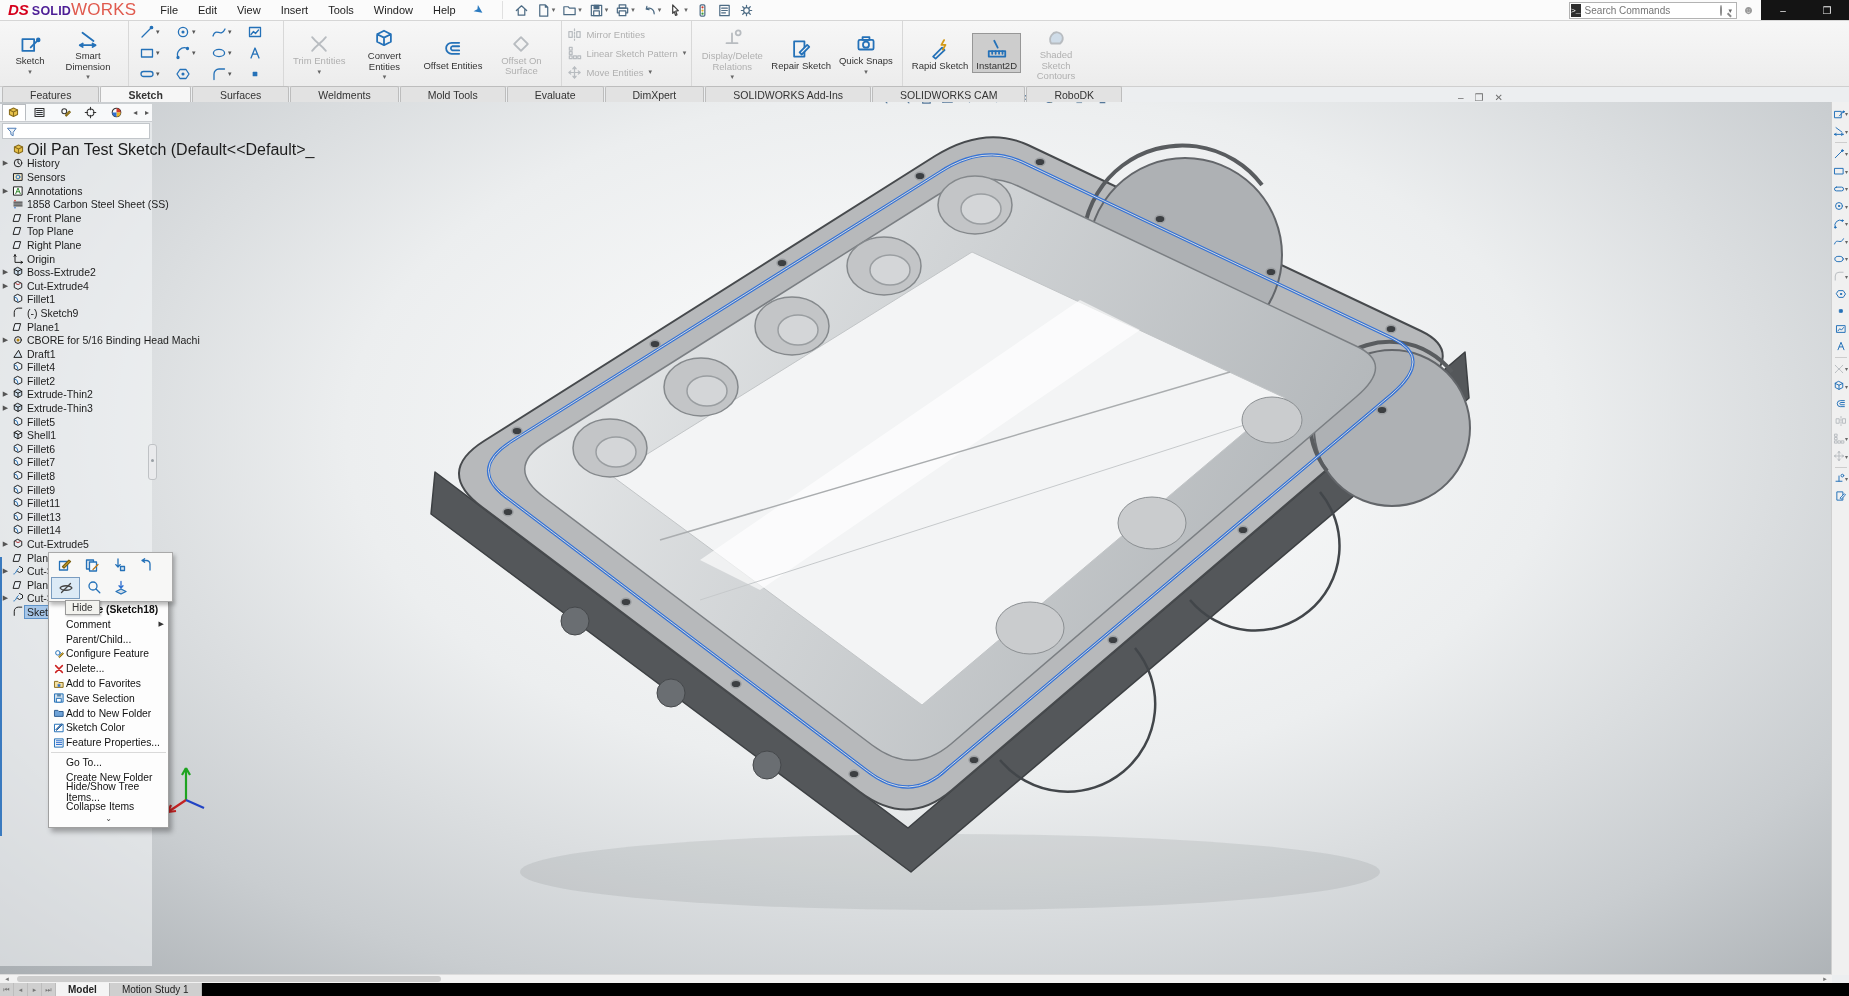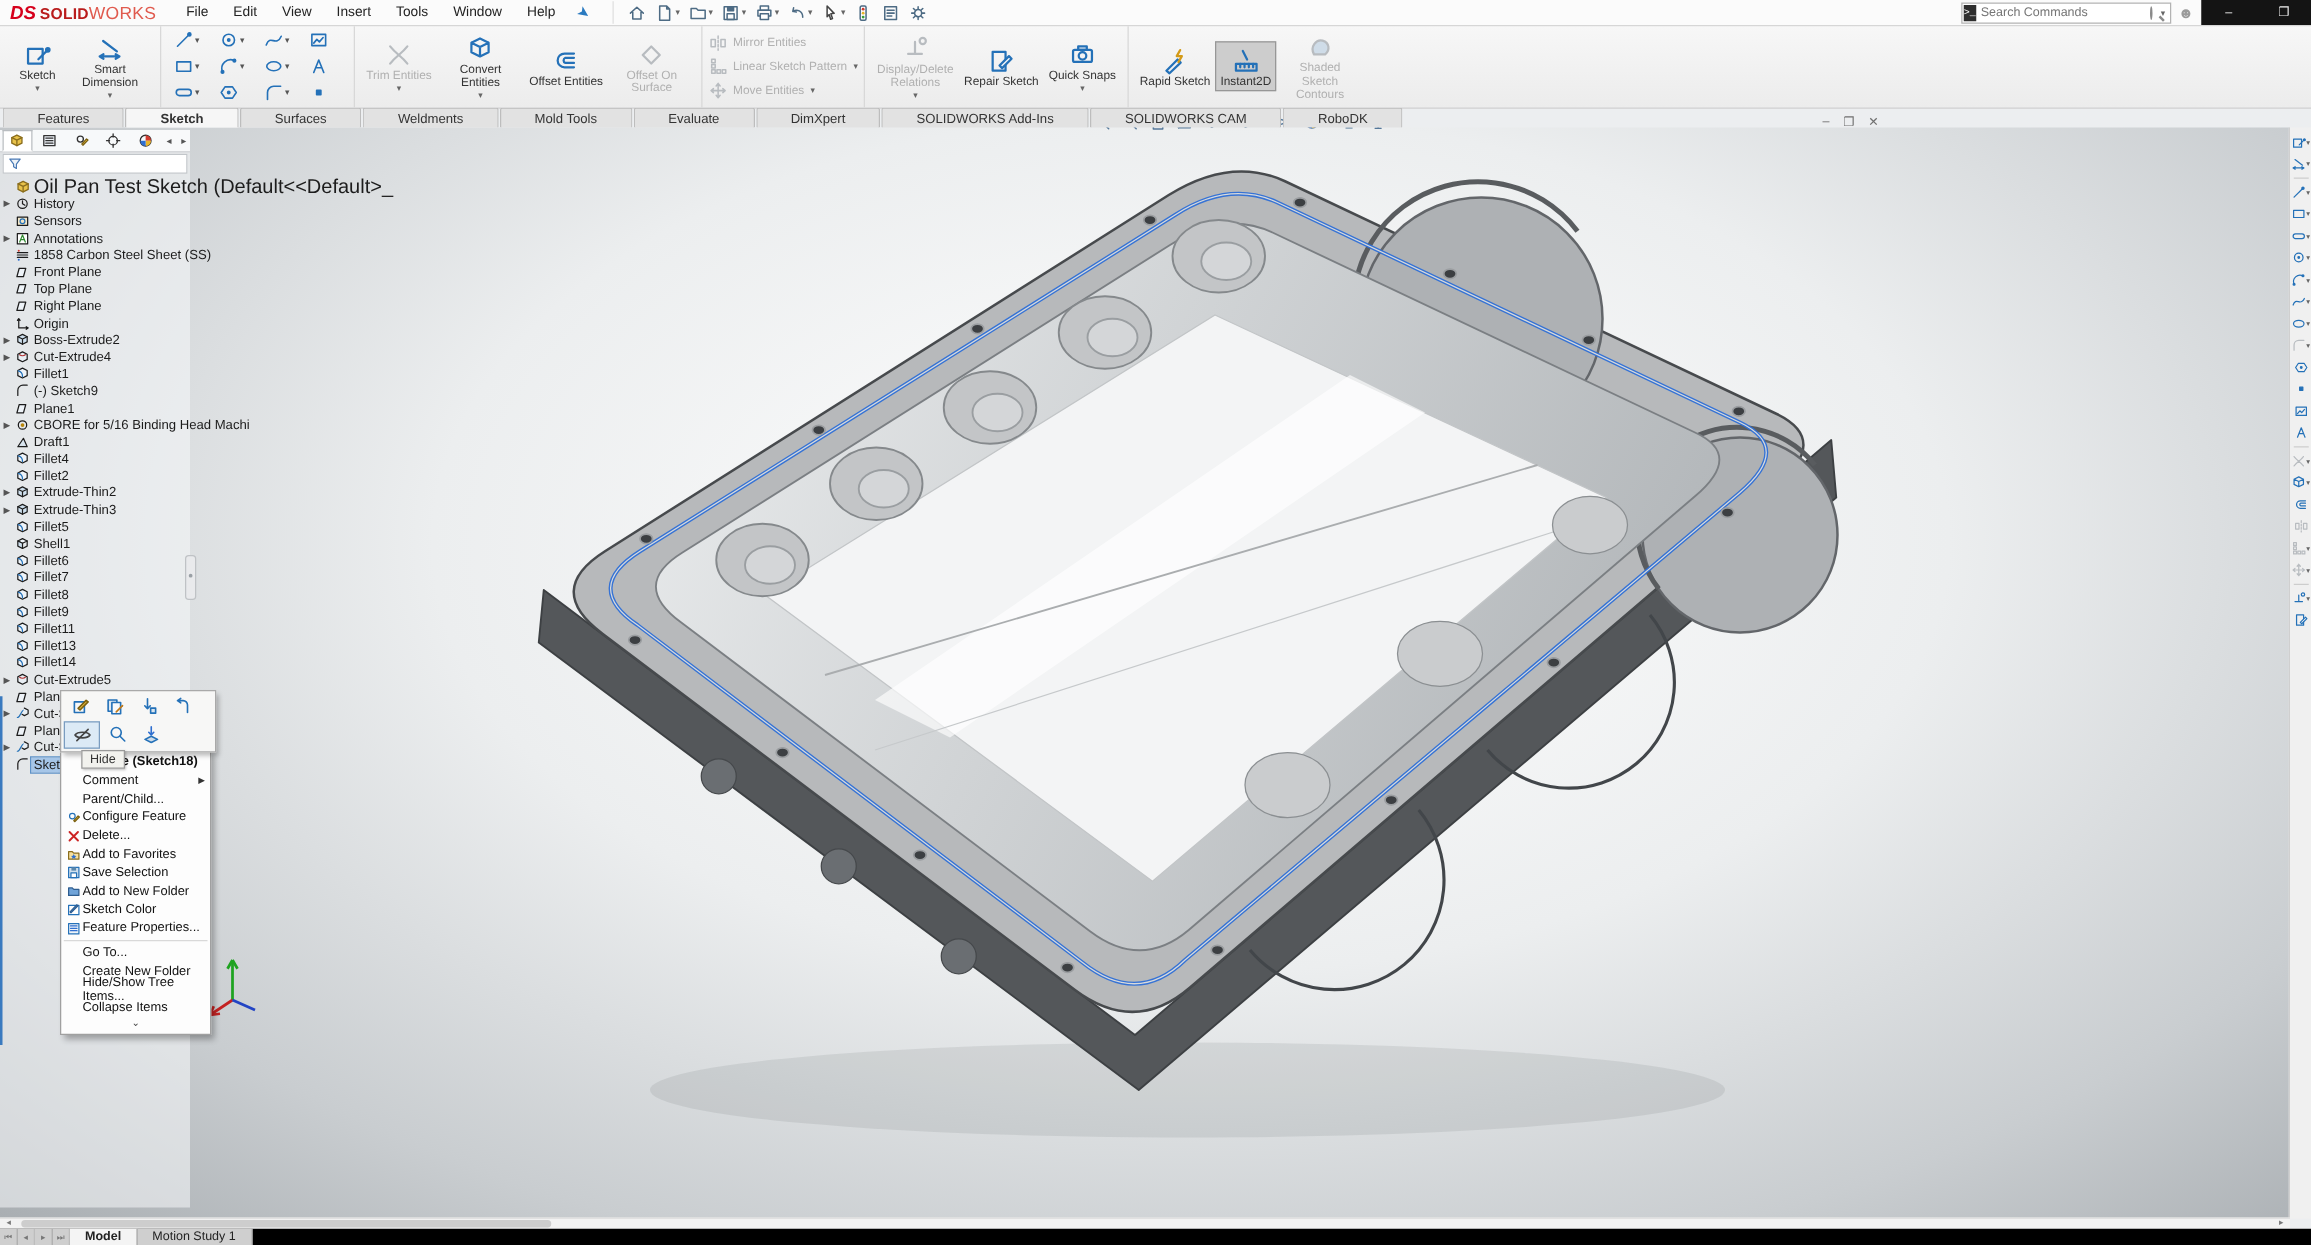--- a/index.html
+++ b/index.html
@@ -4,22 +4,22 @@
 <style>
   html,body{margin:0;padding:0}
   body{width:1849px;height:996px;overflow:hidden;position:relative;
        font-family:"Liberation Sans",sans-serif;font-size:11px;color:#333;background:#eceef0;}
   .ic{fill:none;stroke:currentColor;stroke-width:1.3;stroke-linecap:round;stroke-linejoin:round;display:inline-block;vertical-align:middle}
 
   
   .titlebar{position:absolute;top:0;left:0;right:0;height:20px;background:#fbfbfb;border-bottom:1px solid #d6d6d6;display:flex;align-items:center;z-index:80}
   .logo{display:flex;align-items:baseline;padding:0 14px 0 8px;cursor:default}
   .logo-mark{color:#d6001c;font-weight:bold;font-style:italic;font-size:15px;margin-right:3px}
-  .logo-solid{font-size:12.5px;font-weight:bold;color:#b91c1c;letter-spacing:.2px}
-  .logo-works{font-size:14px;color:#e05a4e;letter-spacing:.2px}
+  .logo-solid{font-size:12.5px;font-weight:bold;color:#4c1d95;letter-spacing:.2px}
+  .logo-works{font-size:17px;color:#e05a4e;letter-spacing:.2px}
   .menubar{display:flex;align-items:center;height:100%}
   .menu-item{padding:0 10px;line-height:20px;color:#222;cursor:default}
   .pin{color:#2a7ac0;margin:0 8px;transform:rotate(35deg);font-size:12px}
   .qat{display:flex;align-items:center;margin-left:10px;border-left:1px solid #e0e0e0;padding-left:8px;gap:1px}
   .qbtn{display:flex;align-items:center;height:18px;padding:0 3px;color:#4d6b84}
   .dd{font-size:7px;color:#666;margin-left:1px}
   .doc-title{position:absolute;left:600px;width:650px;text-align:center;top:0;line-height:20px;font-size:10.5px;color:#333;pointer-events:none}
   .search-box{position:absolute;right:112px;top:2px;width:166px;height:15px;background:#fff;border:1px solid #b3b3b3;display:flex;align-items:center}
   .search-flag{width:14px;height:13px;background:#2e2e2e;color:#fff;font-family:"Liberation Mono",monospace;font-size:8px;line-height:13px;text-align:center;margin:0 1px}
   .search-box input{border:0;outline:0;flex:1;font-size:10px;padding:0 3px;font-family:"Liberation Sans",sans-serif;color:#555;background:transparent}

